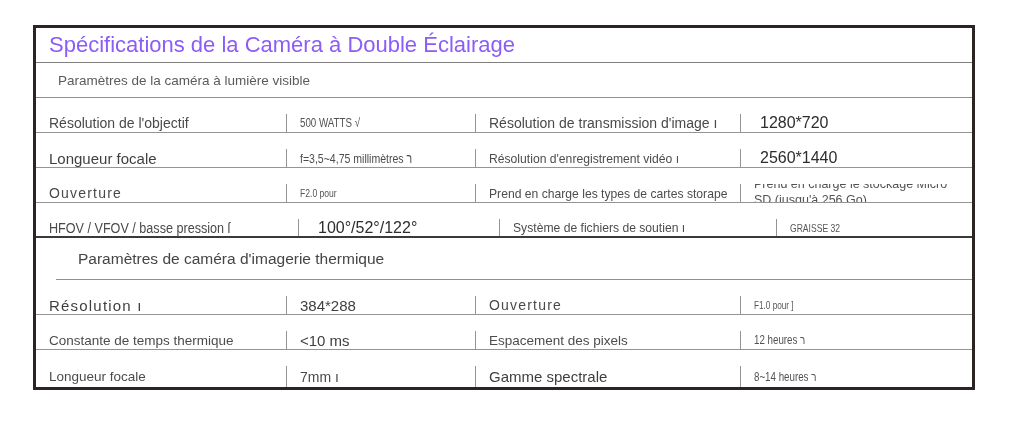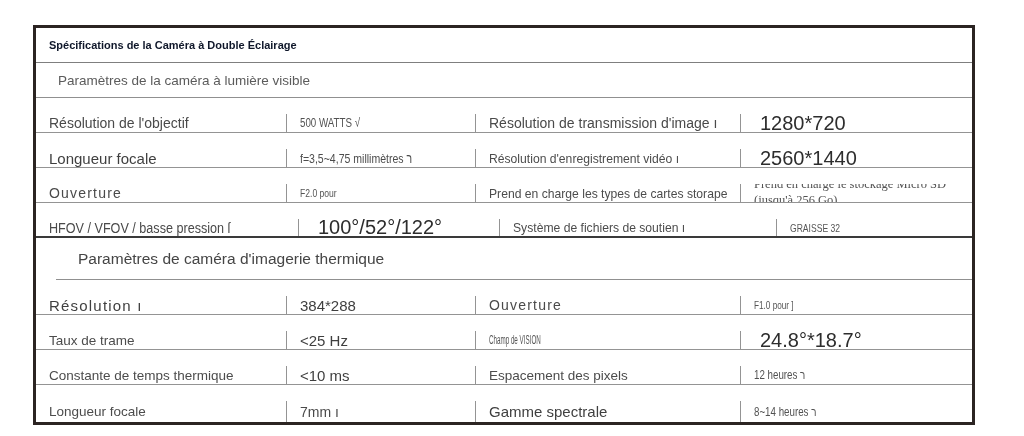--- a/index.html
+++ b/index.html
@@ -7,47 +7,47 @@
     width:1024px;height:436px;background:#ffffff;
     font-family:"Liberation Sans", sans-serif;
     position:relative;overflow:hidden;
   }
   .spec-table{
     position:absolute;left:33px;top:25px;width:942px;
     box-sizing:border-box;border:3px solid #2b2422;background:#fff;
   }
   .row{box-sizing:border-box;position:relative;background:#fff;}
   .row-title{height:35px;display:flex;align-items:center;padding-left:13px;border-bottom:1px solid #7f7f7f;}
-  .title-text{font-size:11px;color:#0f172a;font-weight:bold;}
+  .title-text{font-size:22px;color:#8b5cf6;}
   .row-sec{height:35px;display:flex;align-items:center;padding-left:22px;border-bottom:1px solid #909090;}
   .sec1-text{font-size:13.5px;color:#5b5b5b;}
   .row-sec2{height:42px;border-bottom:1px solid #909090;margin-left:20px;}
   .sec2-text{font-size:15.5px;color:#454545;}
   .grid{
     display:grid;grid-template-columns:250px 189px 265px 1fr;
     height:35px;border-bottom:1px solid #949494;
   }
   .grid.heavy{border-bottom:2px solid #3a3a3a;gap:12px;}
   .grid.last{height:37px;border-bottom:none;}
   .cell{display:flex;align-items:center;padding:0 8px 0 13px;overflow:hidden;box-sizing:border-box;margin-top:16px;}
   .cell + .cell{border-left:1px solid #949494;}
   .cell.pad18{padding-left:19px;}
   
   .fs10{font-size:10.5px;color:#555;}
   .fs11{font-size:11px;color:#555;}
   .fs12{font-size:12.5px;color:#525252;}
   .fs13{font-size:13.5px;color:#4c4c4c;}
   .fs14{font-size:14px;color:#4a4a4a;}
   .fs15{font-size:15px;color:#3f3f3f;}
-  .fs16{font-size:20px;color:#2d2d2d;}
+  .fs16{font-size:16px;color:#2d2d2d;}
   .ls{letter-spacing:1.2px;}
   .cond{display:inline-block;transform:scaleX(.78);transform-origin:left center;white-space:nowrap;}
   .cond90{display:inline-block;transform:scaleX(.9);transform-origin:left center;white-space:nowrap;}
   .xcond{display:inline-block;transform:scaleX(.5);transform-origin:left center;white-space:nowrap;color:#555;}
-  .wrap{white-space:normal;line-height:1.25;font-family:Liberation Serif, serif;}
+  .wrap{white-space:normal;line-height:1.25;}
 </style>
 </head>
 <body>
 
 <div class="spec-table">
 
   <div class="row row-title">
     <span class="title-text">Spécifications de la Caméra à Double Éclairage</span>
   </div>
 
@@ -127,34 +127,20 @@
         <span class="fs15">384*288</span>
       </div>
     <div class="cell">
         <span class="fs14 ls">Ouverture</span>
       </div>
     <div class="cell">
         <span class="cond fs10">F1.0 pour ]</span>
       </div>
   </div>
 
-  <div class="row grid">
-    <div class="cell">
-        <span class="fs13">Taux de trame</span>
-      </div>
-    <div class="cell">
-        <span class="fs15">&lt;25 Hz</span>
-      </div>
-    <div class="cell">
-        <span class="xcond fs12">Champ de VISION</span>
-      </div>
-    <div class="cell pad18">
-        <span class="fs16">24.8°*18.7°</span>
-      </div>
-  </div>
 
   <div class="row grid">
     <div class="cell">
         <span class="fs13">Constante de temps thermique</span>
       </div>
     <div class="cell">
         <span class="fs15">&lt;10 ms</span>
       </div>
     <div class="cell">
         <span class="fs13">Espacement des pixels</span>

